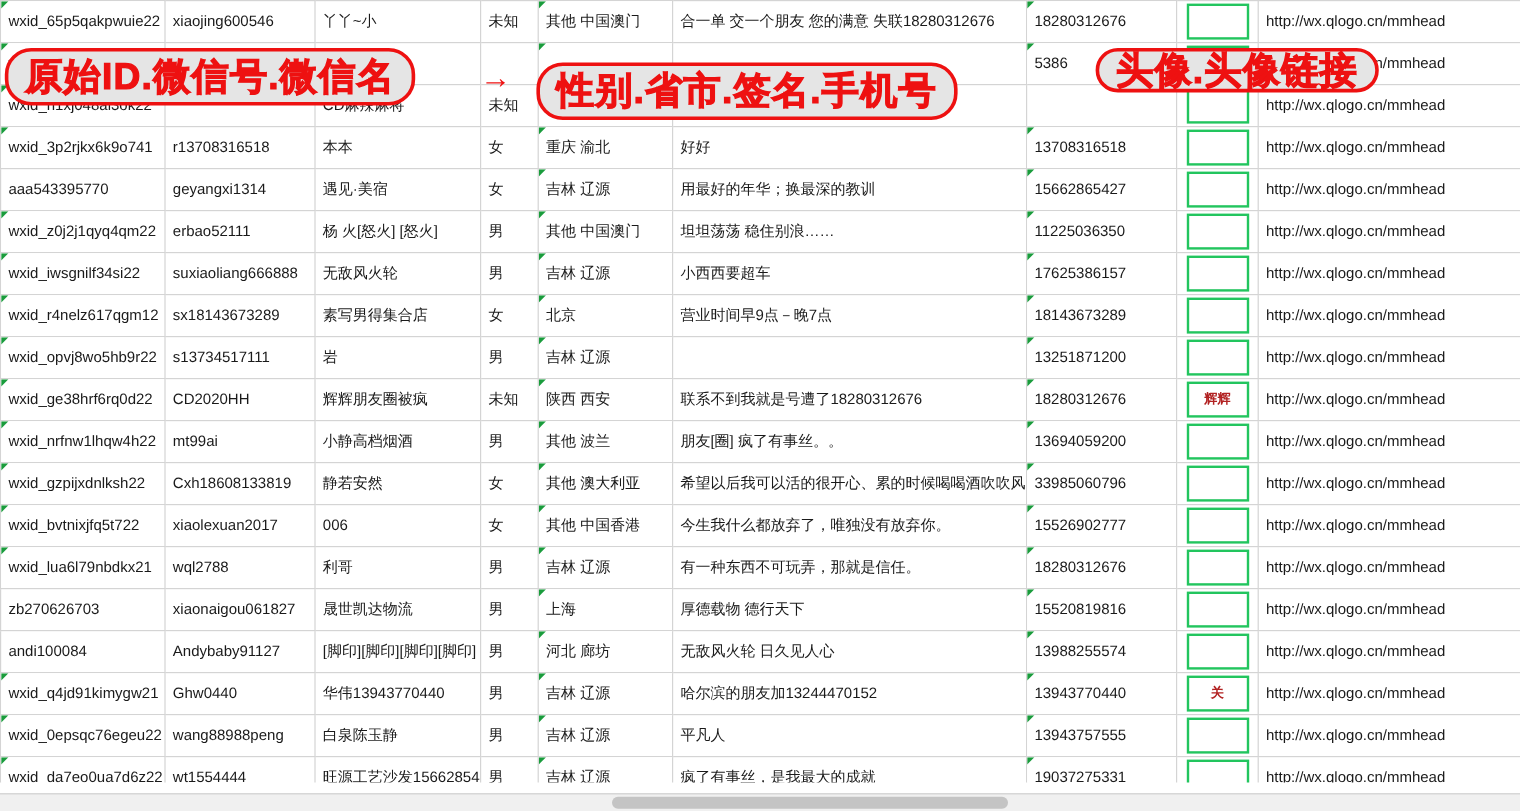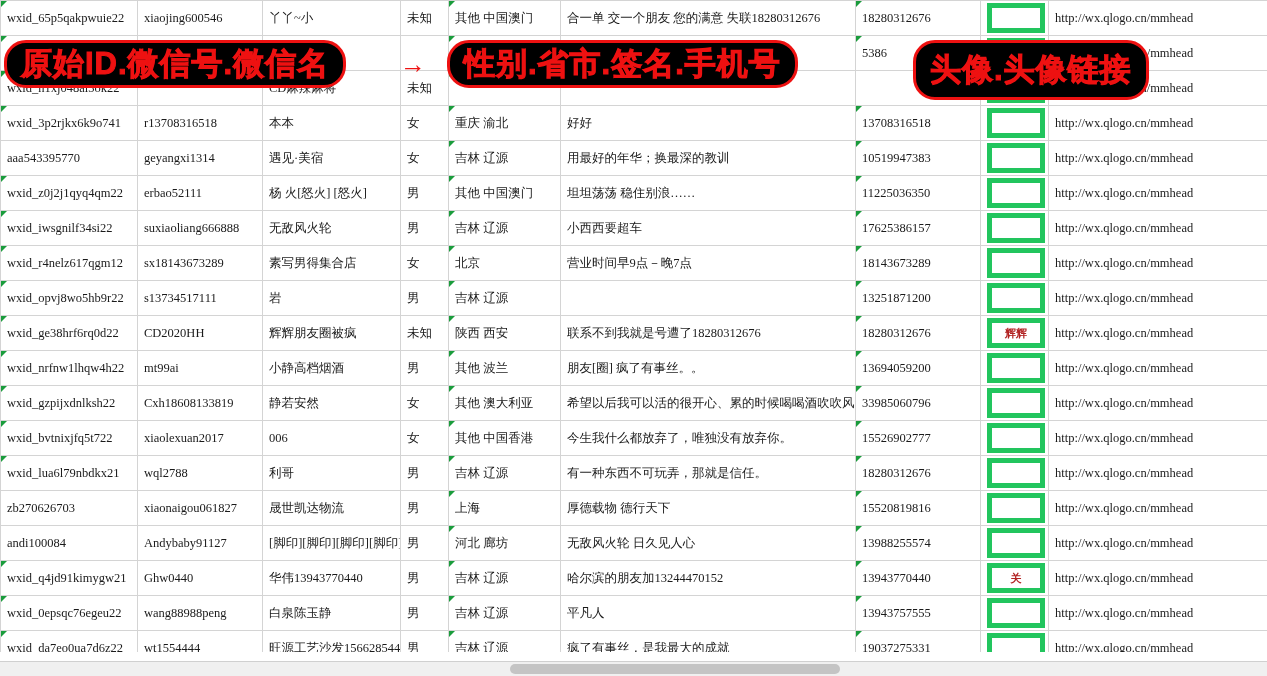--- a/index.html
+++ b/index.html
@@ -14,21 +14,20 @@
     font-family: "Liberation Sans", sans-serif;
     position: relative;
   }
   .sheet {
     position: absolute;
     top: 0;
     left: 0;
     width: 1267px;
     height: 652px;
     overflow: hidden;
-    font-family: Liberation Serif, serif;
   }
   table.grid {
     border-collapse: collapse;
     table-layout: fixed;
     width: 1310px;
     font-size: 12.5px;
     color: #1a1a1a;
   }
   table.grid td {
     border: 1px solid #d4d4d4;
@@ -55,21 +54,21 @@
   }
   td.avatar {
     padding: 0;
     text-align: center;
   }
   .thumb {
     width: 30px;
     height: 30px;
     display: inline-block;
     vertical-align: middle;
-    border: 5px solid #22c55e;
+    border: 2px solid #22c55e;
     box-sizing: border-box;
     background-size: cover;
     position: relative;
     overflow: hidden;
     padding-left: 48px;
   }
   .thumb span {
     position: absolute;
     left: 0; right: 0; top: 50%;
     transform: translateY(-50%);
@@ -97,31 +96,31 @@
   .banner {
     position: absolute;
     display: flex;
     align-items: center;
     justify-content: center;
     color: #ee1111;
     -webkit-text-stroke: 1px #ee1111;
     font-weight: bold;
     font-size: 31px;
     letter-spacing: 1px;
-    background: #000000;
+    background: #e5e5e5;
     border: 3px solid #ee1111;
     border-radius: 22px;
     box-sizing: border-box;
     padding: 2px 14px;
     white-space: nowrap;
     font-family: "Liberation Sans", sans-serif;
   }
   #banner1 { left: 4px;   top: 40px; height: 48px; }
-  #banner2 { left: 447px; top: 40px; height: 48px; }
-  #banner3 { left: 913px; top: 40px; height: 60px; }
+  #banner2 { left: 447px; top: 52px; height: 48px; }
+  #banner3 { left: 913px; top: 40px; height: 37px; }
 
   .arrow {
     position: absolute;
     left: 400px;
     top: 57px;
     width: 48px;
     height: 14px;
     color: #ee1111;
     font-size: 26px;
     line-height: 14px;
@@ -209,21 +208,21 @@
         <td class="avatar"><span class="thumb"></span></td>
         <td class="url">http://wx.qlogo.cn/mmhead</td>
       </tr>
       <tr>
         <td>aaa543395770</td>
         <td>geyangxi1314</td>
         <td>遇见·美宿</td>
         <td>女</td>
         <td class="mark">吉林 辽源</td>
         <td>用最好的年华；换最深的教训</td>
-        <td class="mark">10519947383</td>
+        <td class="mark">15662865427</td>
         <td class="avatar"><span class="thumb"></span></td>
         <td class="url">http://wx.qlogo.cn/mmhead</td>
       </tr>
       <tr>
         <td class="mark">wxid_z0j2j1qyq4qm22</td>
         <td>erbao52111</td>
         <td>杨 火[怒火] [怒火]</td>
         <td>男</td>
         <td class="mark">其他 中国澳门</td>
         <td>坦坦荡荡 稳住别浪……</td>

